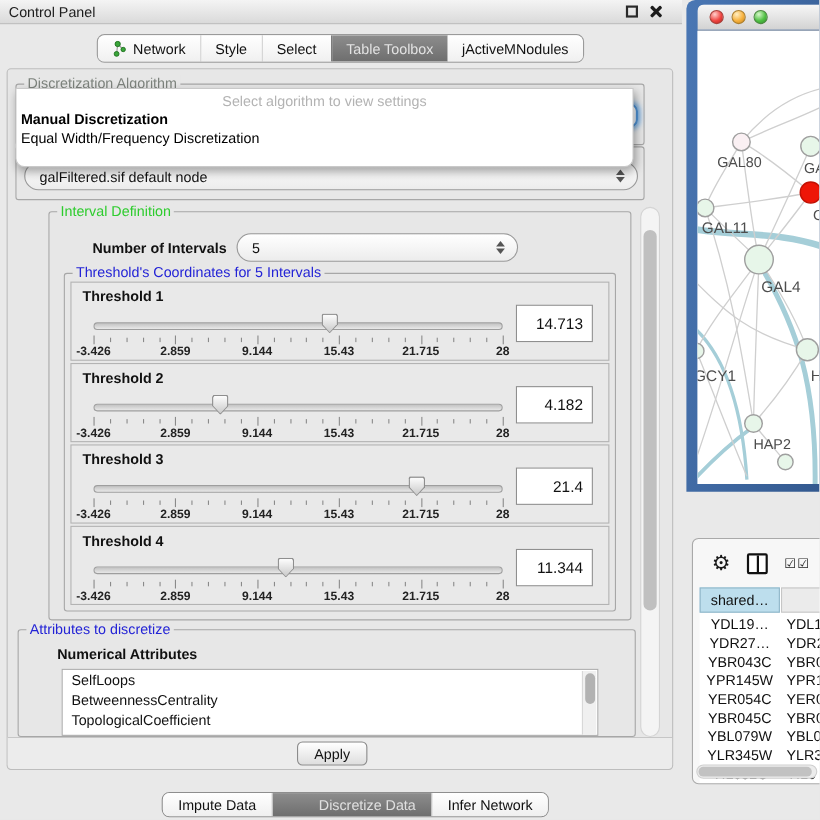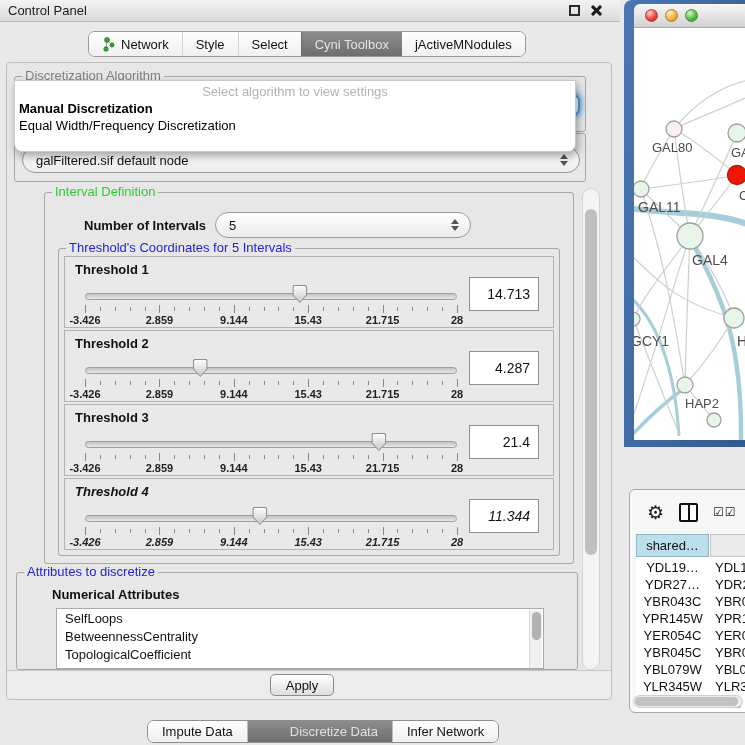--- a/index.html
+++ b/index.html
@@ -157,21 +157,21 @@
       </svg>
       <span>Network</span>
     </div>
     <div class="tab sep">
         <span>Style</span>
       </div>
     <div class="tab sep">
         <span>Select</span>
       </div>
     <div class="tab selected">
-        <span>Cyni Toolbox</span>
+        <span>Table Toolbox</span>
       </div>
     <div class="tab">
         <span>jActiveMNodules</span>
       </div>
   </div>
 
   <div class="main-panel"></div>
 
   <div class="group" style="left:14px; top:76px; width:572px; height:56px;"></div>
   <div class="group-label gr" style="left:22px; top:69px;">Discretization Algorithm</div>
@@ -290,21 +290,21 @@
         </div>
       <div class="tick-labels">
           <span style="left: 0%;">-3.426</span>
           <span style="left: 20%;">2.859</span>
           <span style="left: 40%;">9.144</span>
           <span style="left: 60%;">15.43</span>
           <span style="left: 80%;">21.715</span>
           <span style="left: 100%;">28</span>
         </div>
     </div>
-    <div class="value-box">4.287</div>
+    <div class="value-box">4.182</div>
   </div>
   <div class="th-panel threshold" style="top:404px;">
     <div class="th-label">Threshold 3</div>
     <div class="slider">
       <div class="slider-track"></div>
       <div class="slider-handle" style="left: 78.9983%;">
           <i></i>
         </div>
       <div class="ticks">
           <div class="tick major" style="left: 0%;"></div>
@@ -338,21 +338,21 @@
           <span style="left: 0%;">-3.426</span>
           <span style="left: 20%;">2.859</span>
           <span style="left: 40%;">9.144</span>
           <span style="left: 60%;">15.43</span>
           <span style="left: 80%;">21.715</span>
           <span style="left: 100%;">28</span>
         </div>
     </div>
     <div class="value-box">21.4</div>
   </div>
-  <div class="th-panel threshold" style="top:478px;font-style:italic;">
+  <div class="th-panel threshold" style="top:478px;">
     <div class="th-label">Threshold 4</div>
     <div class="slider">
       <div class="slider-track"></div>
       <div class="slider-handle" style="left: 46.9993%;">
           <i></i>
         </div>
       <div class="ticks">
           <div class="tick major" style="left: 0%;"></div>
           <div class="tick" style="left: 4%;"></div>
           <div class="tick" style="left: 8%;"></div>

